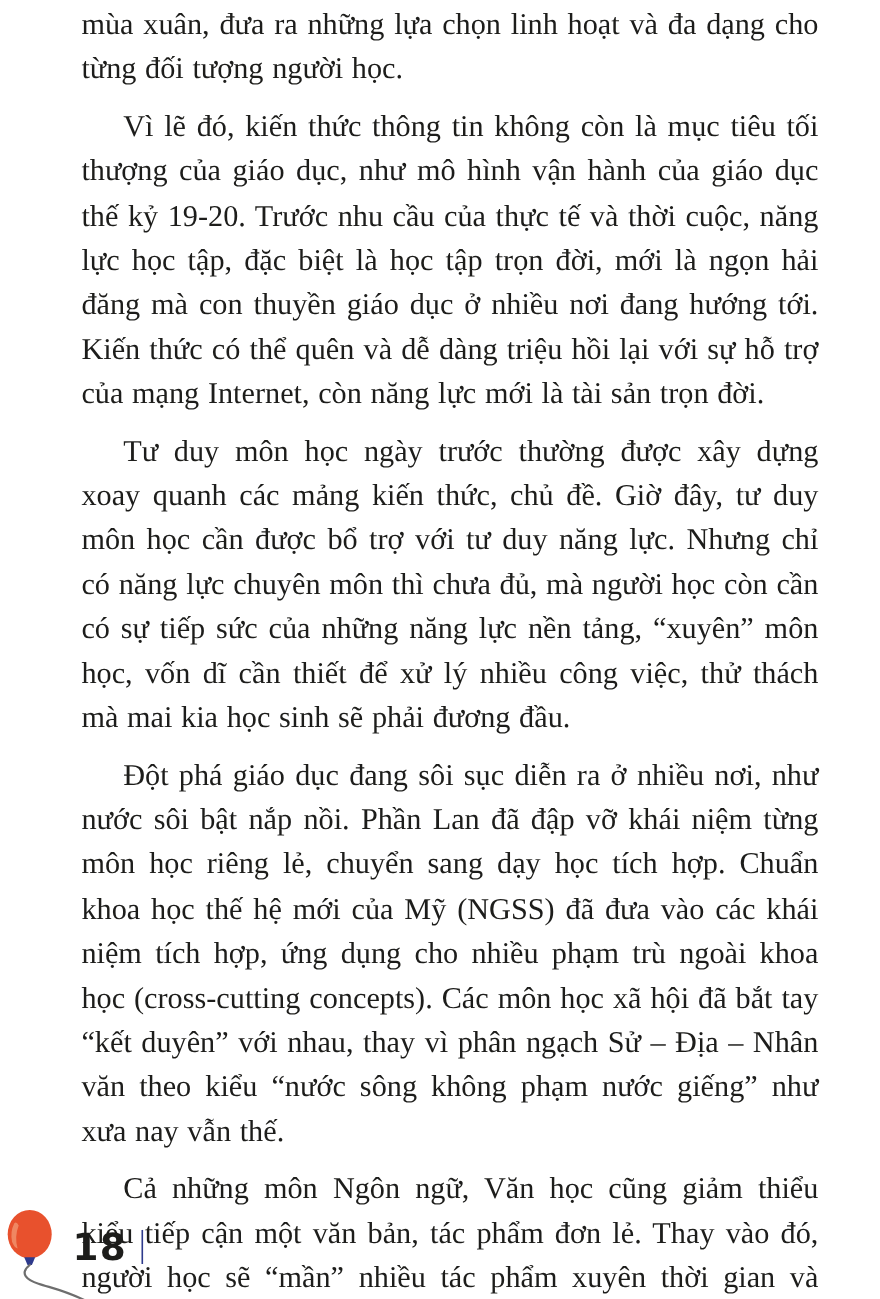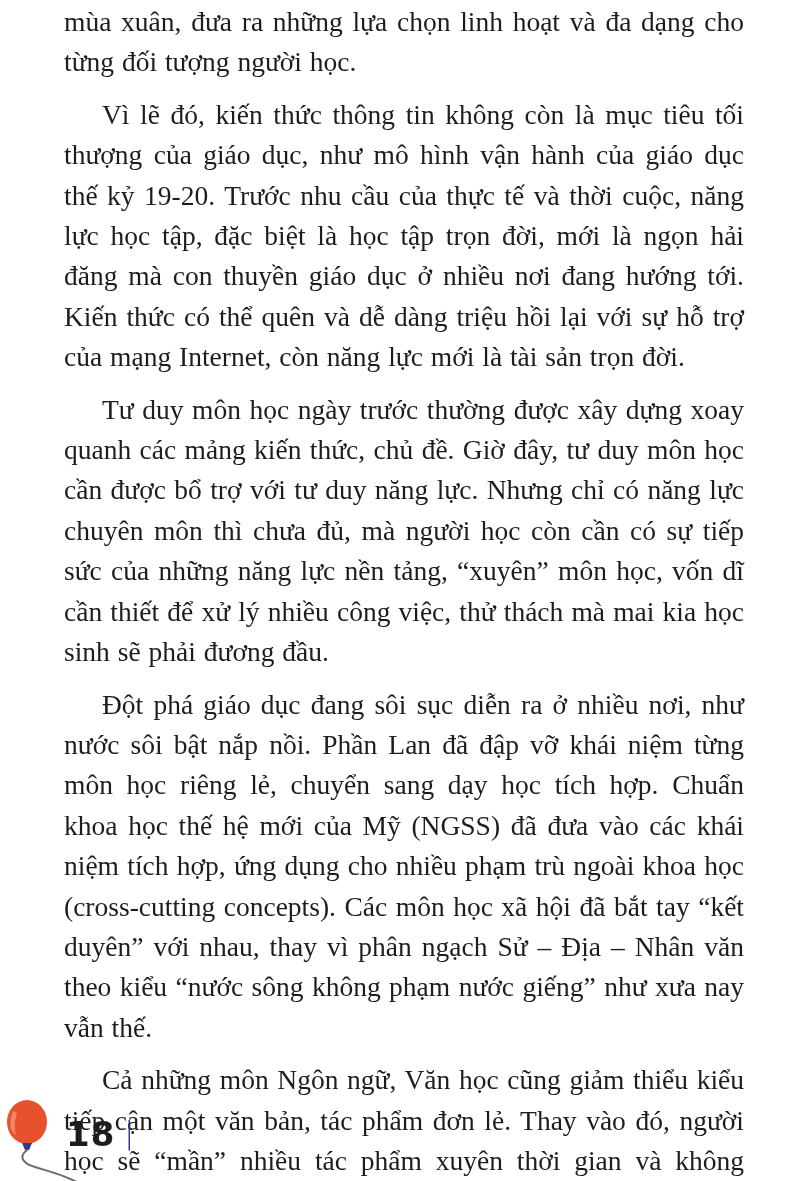--- a/index.html
+++ b/index.html
@@ -18,21 +18,21 @@
     position:relative;
     overflow:hidden;
     font-family:"Liberation Serif","DejaVu Serif",serif;
     color:var(--text);
   }
   .text-block{
     position:absolute;
     left:62px; right:56px; top:2px;
   }
   .text-block p{
-    margin:0 0 12px 2px;
+    margin:0 0 12px 12px;
     font-size:27.5px;
     line-height:40.4px;
     text-align:justify;
     text-indent:38px;
     word-spacing:1px;
   }
   .text-block p.no-indent{text-indent:0;}
   .footer{
     position:absolute;
     left:0; top:1096px; width:100%; height:85px;

